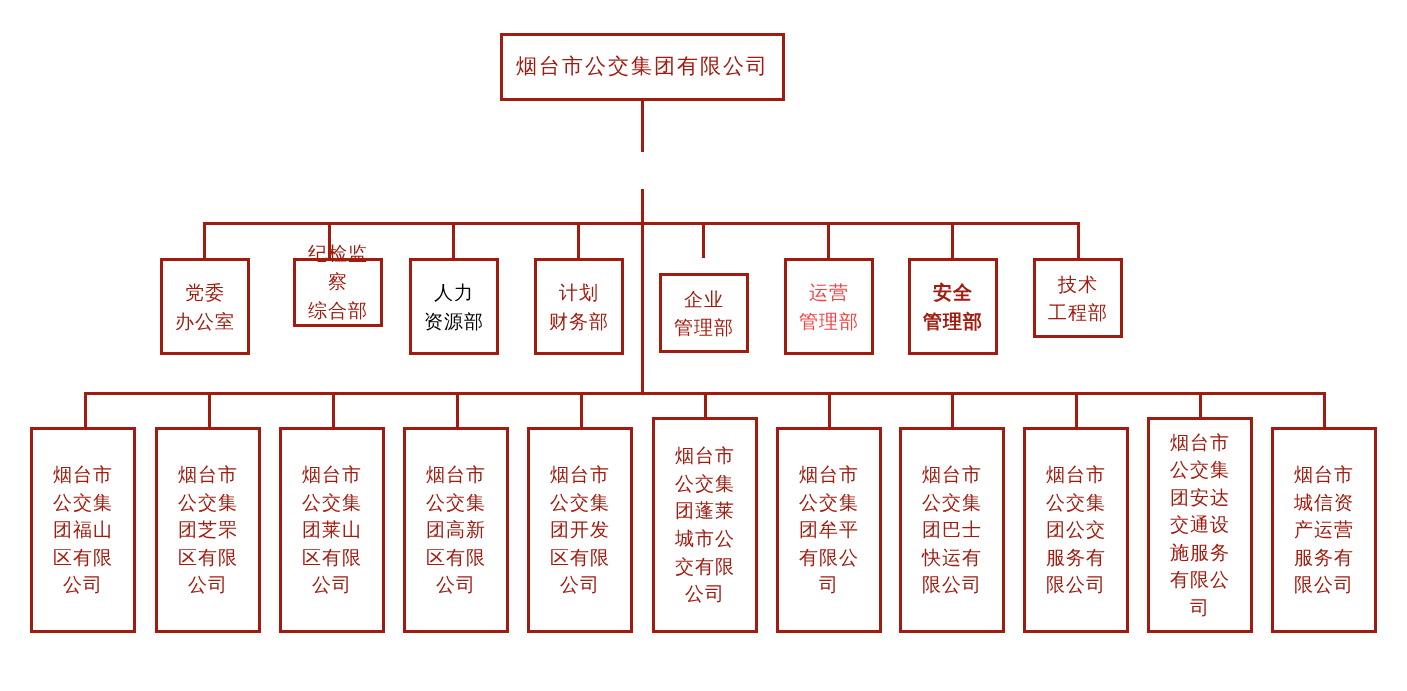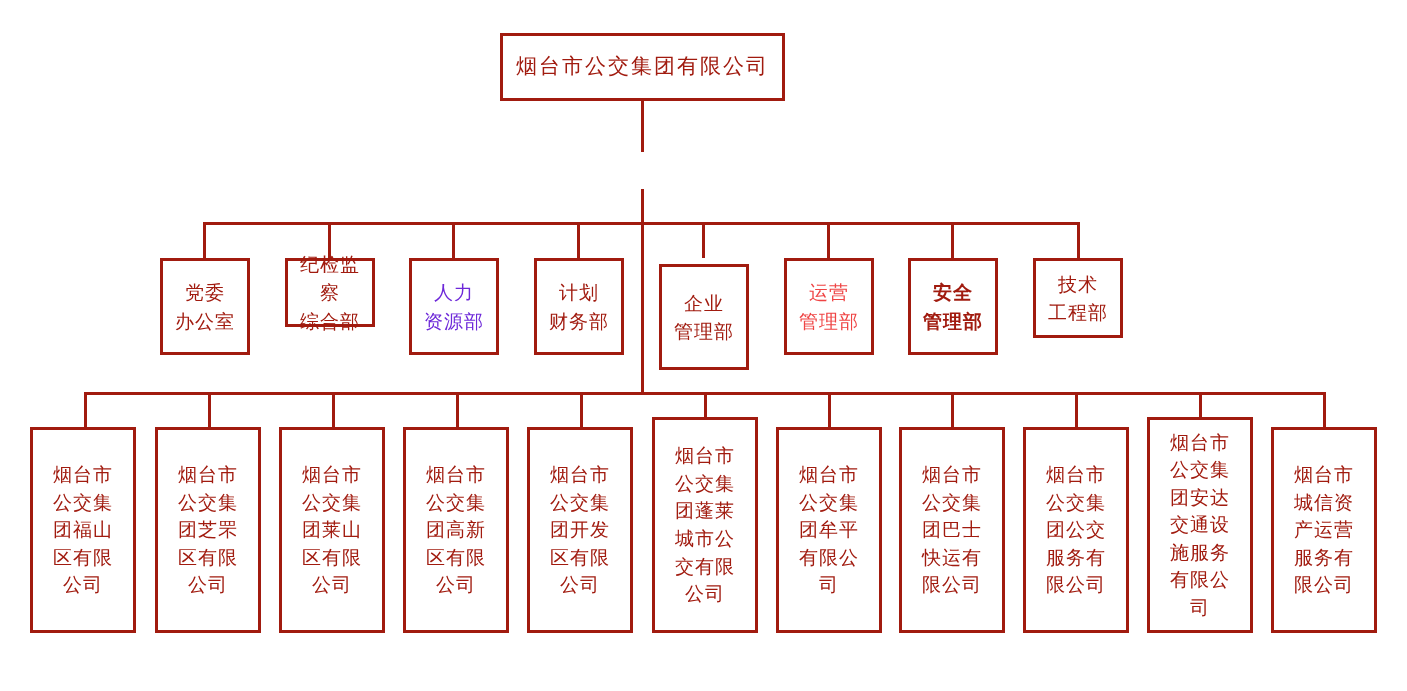--- a/index.html
+++ b/index.html
@@ -92,34 +92,34 @@
   <div class="line line-v" style="left: 577px; top: 222px; width: 3px; height: 36px; background: rgb(161, 27, 15);"></div>
   <div class="line line-v" style="left: 702px; top: 222px; width: 3px; height: 36px; background: rgb(161, 27, 15);"></div>
   <div class="line line-v" style="left: 827px; top: 222px; width: 3px; height: 36px; background: rgb(161, 27, 15);"></div>
   <div class="line line-v" style="left: 951px; top: 222px; width: 3px; height: 36px; background: rgb(161, 27, 15);"></div>
   <div class="line line-v" style="left: 1077px; top: 222px; width: 3px; height: 36px; background: rgb(161, 27, 15);"></div>
 
   <div class="node node-dept" style="left: 160px; top: 258px; width: 90px; height: 97px; border-color: rgb(161, 27, 15);">
     <span class="label" style="color: rgb(161, 27, 15);">党委
 办公室</span>
   </div>
-  <div class="node node-dept" style="left: 285px; top: 258px; width: 90px; height: 69px; border-color: rgb(161, 27, 15);">
+  <div class="node node-dept" style="left: 293px; top: 258px; width: 90px; height: 69px; border-color: rgb(161, 27, 15); align-items: flex-end;">
     <span class="label" style="color: rgb(161, 27, 15);">纪检监
 察
 综合部</span>
   </div>
   <div class="node node-dept" style="left: 409px; top: 258px; width: 90px; height: 97px; border-color: rgb(161, 27, 15);">
-    <span class="label" style="color: #6d28d9; text-align: center;">人力
+    <span class="label" style="color: #000000; text-align: center;">人力
 资源部</span>
   </div>
   <div class="node node-dept" style="left: 534px; top: 258px; width: 90px; height: 97px; border-color: rgb(161, 27, 15);">
     <span class="label" style="color: rgb(161, 27, 15);">计划
 财务部</span>
   </div>
-  <div class="node node-dept" style="left: 659px; top: 264px; width: 90px; height: 106px; border-color: rgb(161, 27, 15);">
+  <div class="node node-dept" style="left: 659px; top: 273px; width: 90px; height: 80px; border-color: rgb(161, 27, 15);">
     <span class="label" style="color: rgb(161, 27, 15);">企业
 管理部</span>
   </div>
   <div class="node node-dept" style="left: 784px; top: 258px; width: 90px; height: 97px; border-color: rgb(161, 27, 15);">
     <span class="label" style="color: #ef4444;">运营
 管理部</span>
   </div>
   <div class="node node-dept" style="left: 908px; top: 258px; width: 90px; height: 97px; border-color: rgb(161, 27, 15);">
     <span class="label" style="color: rgb(161, 27, 15); font-weight: bold;">安全
 管理部</span>

